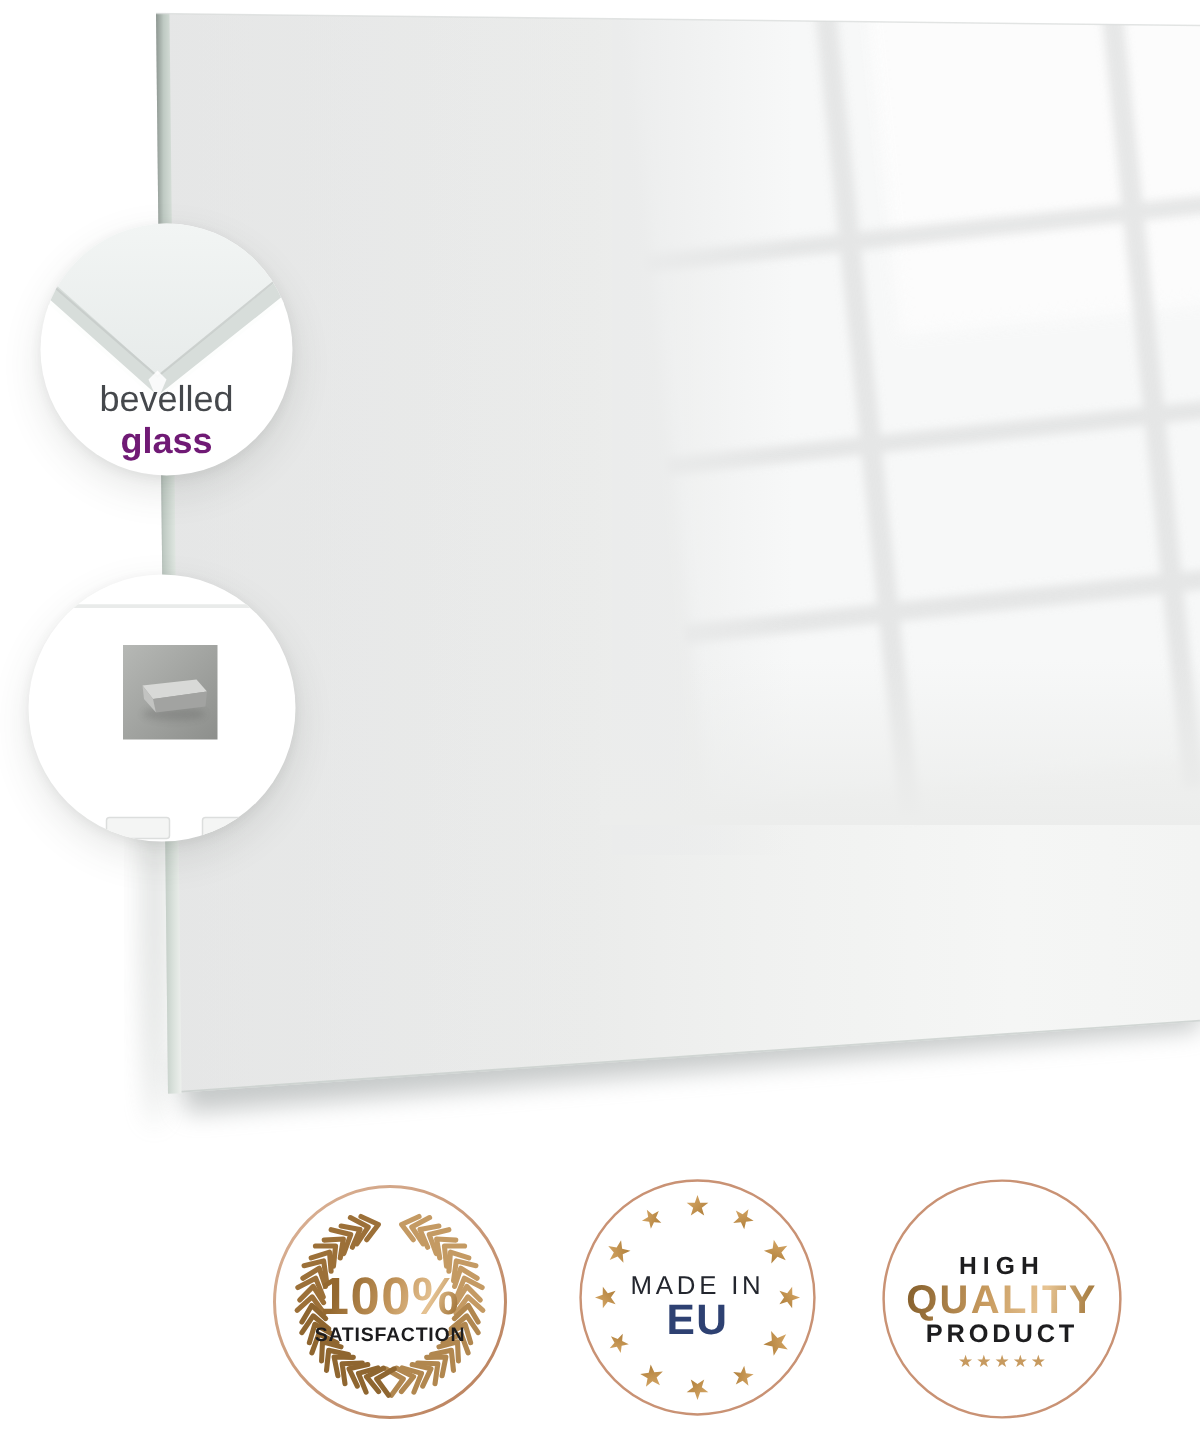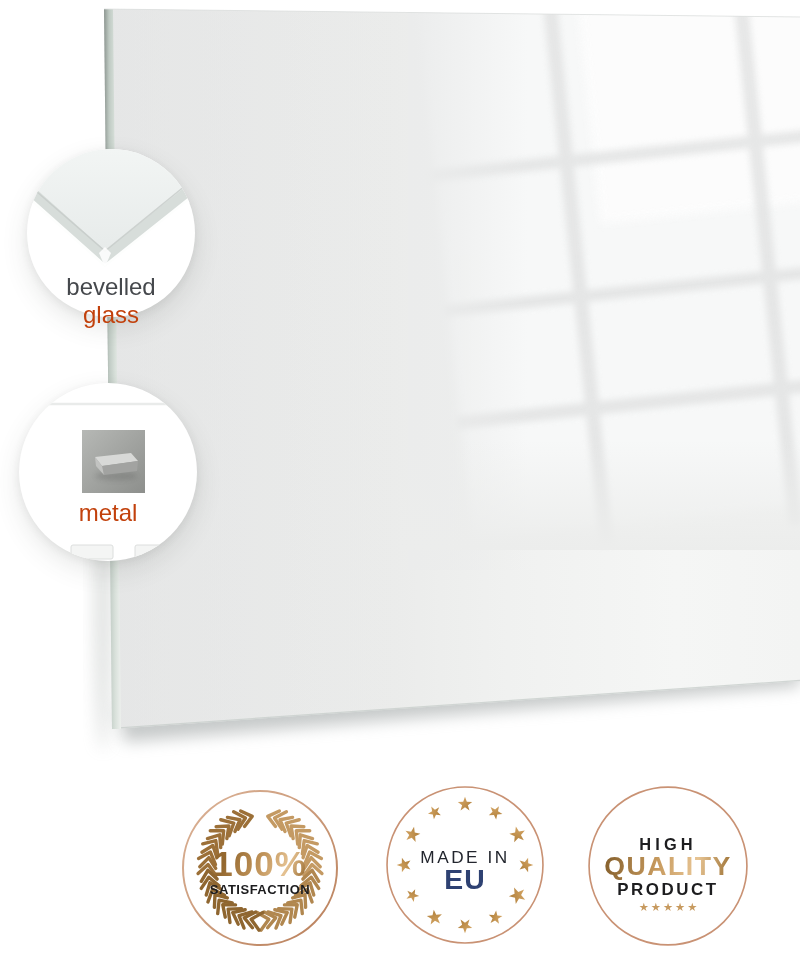--- a/index.html
+++ b/index.html
@@ -8,22 +8,22 @@
     font-family:"Liberation Sans", sans-serif;
   }
   .board-layer{position:absolute;left:0;top:0;width:800px;height:970px;}
   
   .callout{
     position:absolute;border-radius:50%;background:#ffffff;
     box-shadow:0 10px 26px rgba(60,70,65,.13), 0 2px 8px rgba(60,70,65,.08);
   }
   .callout svg{position:absolute;left:0;top:0;}
   .callout-text{position:absolute;left:0;right:0;text-align:center;color:#3d4044;}
-  .callout-text .reg{font-size:24px;font-weight:400;line-height:28px;color:#45484c;margin-top:20px;}
-  .callout-text .bold{font-size:24px;font-weight:400;line-height:28px;color:#c2410c;}
+  .callout-text .reg{font-size:24px;font-weight:400;line-height:28px;color:#45484c;}
+  .callout-text .bold{font-size:24px;font-weight:700;line-height:28px;color:#701a75;}
   
   .badge{position:absolute;}
   .badge text{font-family:"Liberation Sans", sans-serif;}
 </style>
 </head>
 <body>
 
 <div class="stage">
 
   <svg class="board-layer" width="800" height="970" viewBox="0 0 800 970" xmlns="http://www.w3.org/2000/svg" xmlns:xlink="http://www.w3.org/1999/xlink">
@@ -142,21 +142,20 @@
         <rect x="63" y="47" width="63" height="63" fill="url(#gHang)"></rect>
         <ellipse cx="97" cy="93" rx="21" ry="4.5" fill="#3a3a3a" opacity="0.18" filter="url(#fHB)"></ellipse>
         <polygon points="76,74 112,70 119,78 83,83" fill="#d8d9d7"></polygon>
         <polygon points="83,83 119,78 118,88 85,92" fill="#a2a3a1"></polygon>
         <polygon points="76,74 83,83 85,92 77,83" fill="#c2c3c1"></polygon>
         <rect x="52" y="162" width="42" height="14" rx="2" fill="#f4f5f4" stroke="#dcdedd" stroke-width="1"></rect>
         <rect x="116" y="162" width="32" height="14" rx="2" fill="#f4f5f4" stroke="#dcdedd" stroke-width="1"></rect>
       </g>
     </svg>
     <div class="callout-text" style="top:116px;">
-      <div class="bold">metal</div>
     </div>
   </div>
 
   <svg class="badge" style="left:180px;top:788px;" width="160" height="160" viewBox="0 0 160 160" xmlns="http://www.w3.org/2000/svg" xmlns:xlink="http://www.w3.org/1999/xlink">
     <defs>
       <linearGradient id="ringGrad" x1="0" y1="0" x2="1" y2="1">
         <stop offset="0" stop-color="#dcb498"></stop>
         <stop offset="1" stop-color="#b97f5a"></stop>
       </linearGradient>
       <linearGradient id="tGold1" gradientUnits="userSpaceOnUse" x1="48" y1="66" x2="118" y2="96">

